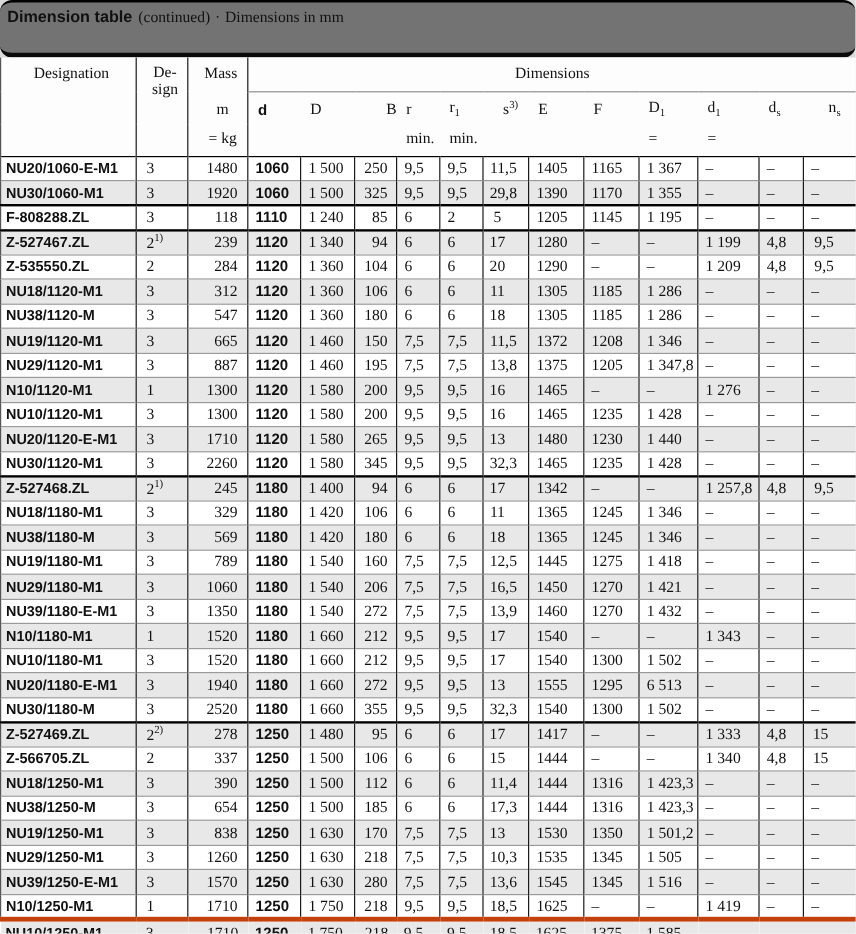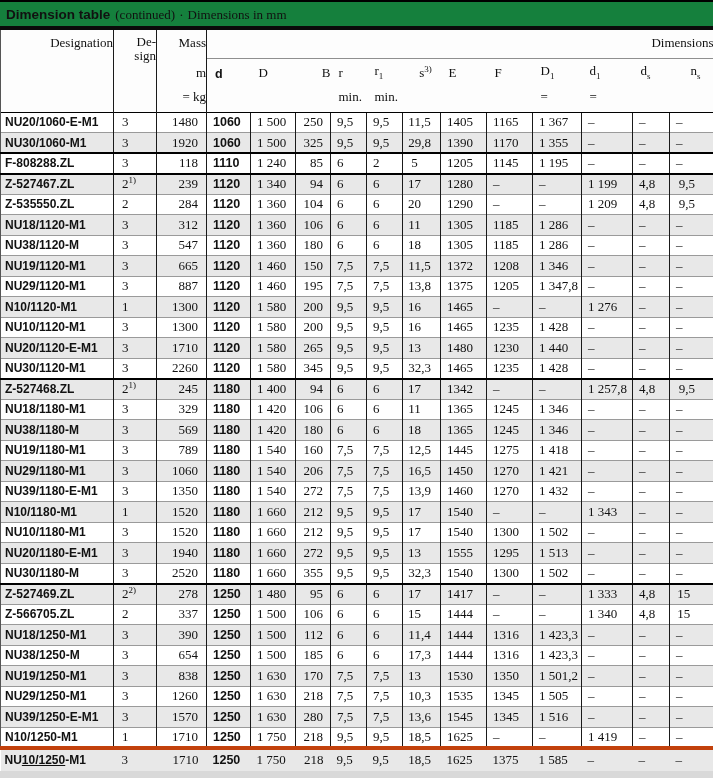--- a/index.html
+++ b/index.html
@@ -5,26 +5,27 @@
   html,body{margin:0;padding:0;}
   body{
     width:713px;height:778px;overflow:hidden;
     background:#d9d9d9;
     font-family:"Liberation Serif", serif;
     color:#111;
   }
   
   .titlebar{
     box-sizing:border-box;
-    height:30px;
-    background:#15803d;
+    height:48px;
+    background:#737373;
     border-top:2px solid #000;
     border-bottom:4px solid #0a0a0a;
     padding:3px 0 0 6px;
     white-space:nowrap;
+    border-radius:10px;
   }
   .titlebar .t-main{
     font-family:"Liberation Sans", sans-serif;
     font-weight:bold;font-size:13.5px;
   }
   .titlebar .t-suffix{font-size:13px;margin-left:5px;}
   .titlebar .t-sep{font-size:13px;margin:0 4px;}
   .titlebar .t-note{font-size:13px;}
 
   
@@ -37,21 +38,21 @@
   col.w-designation{width:113px} col.w-design{width:43px} col.w-mass{width:50px}
   col.w-d{width:44px} col.w-D{width:45px} col.w-B{width:35px}
   col.w-r{width:36px} col.w-r1{width:36px} col.w-s{width:38px}
   col.w-E{width:46px} col.w-F{width:46px} col.w-D1{width:49px}
   col.w-d1{width:51px} col.w-ds{width:37px} col.w-ns{width:44px}
 
   th,td{box-sizing:border-box;overflow:hidden;white-space:nowrap;}
 
   
   thead th{
-    font-weight:normal;font-size:13px;text-align:right;
+    font-weight:normal;font-size:13px;text-align:center;
     vertical-align:top;background:#fdfdfd;
   }
   thead th:first-child{border-left:1px solid #555;}
   thead .bR{border-right:1px solid #1a1a1a;}
   tr.h1 th{height:28px;padding:5px 0 0 5px;}
   tr.h1 th.c-dims-head{padding-left:0;border-bottom:1px solid #8f8f8f;margin-left:34px;}
   tr.h2 th{height:28px;vertical-align:bottom;padding:0 0 5px 8px;}
   tr.h3 th{height:26px;vertical-align:middle;padding:0 0 4px 8px;}
   thead sub{font-size:9px;}
   thead sup{font-size:9px;}
@@ -531,21 +532,21 @@
         <td class="c-design">3</td>
         <td class="c-mass">1940</td>
         <td class="c-d">1180</td>
         <td class="c-D">1 660</td>
         <td class="c-B">272</td>
         <td class="c-r">9,5</td>
         <td class="c-r1">9,5</td>
         <td class="c-s no-dec">13</td>
         <td class="c-E">1555</td>
         <td class="c-F">1295</td>
-        <td class="c-D1">1 513</td>
+        <td class="c-D1">6 513</td>
         <td class="c-d1 dash">–</td>
         <td class="c-ds dash">–</td>
         <td class="c-ns dash">–</td>
       </tr>
       <tr>
         <td class="c-designation">NU30/1180-M</td>
         <td class="c-design">3</td>
         <td class="c-mass">2520</td>
         <td class="c-d">1180</td>
         <td class="c-D">1 660</td>

